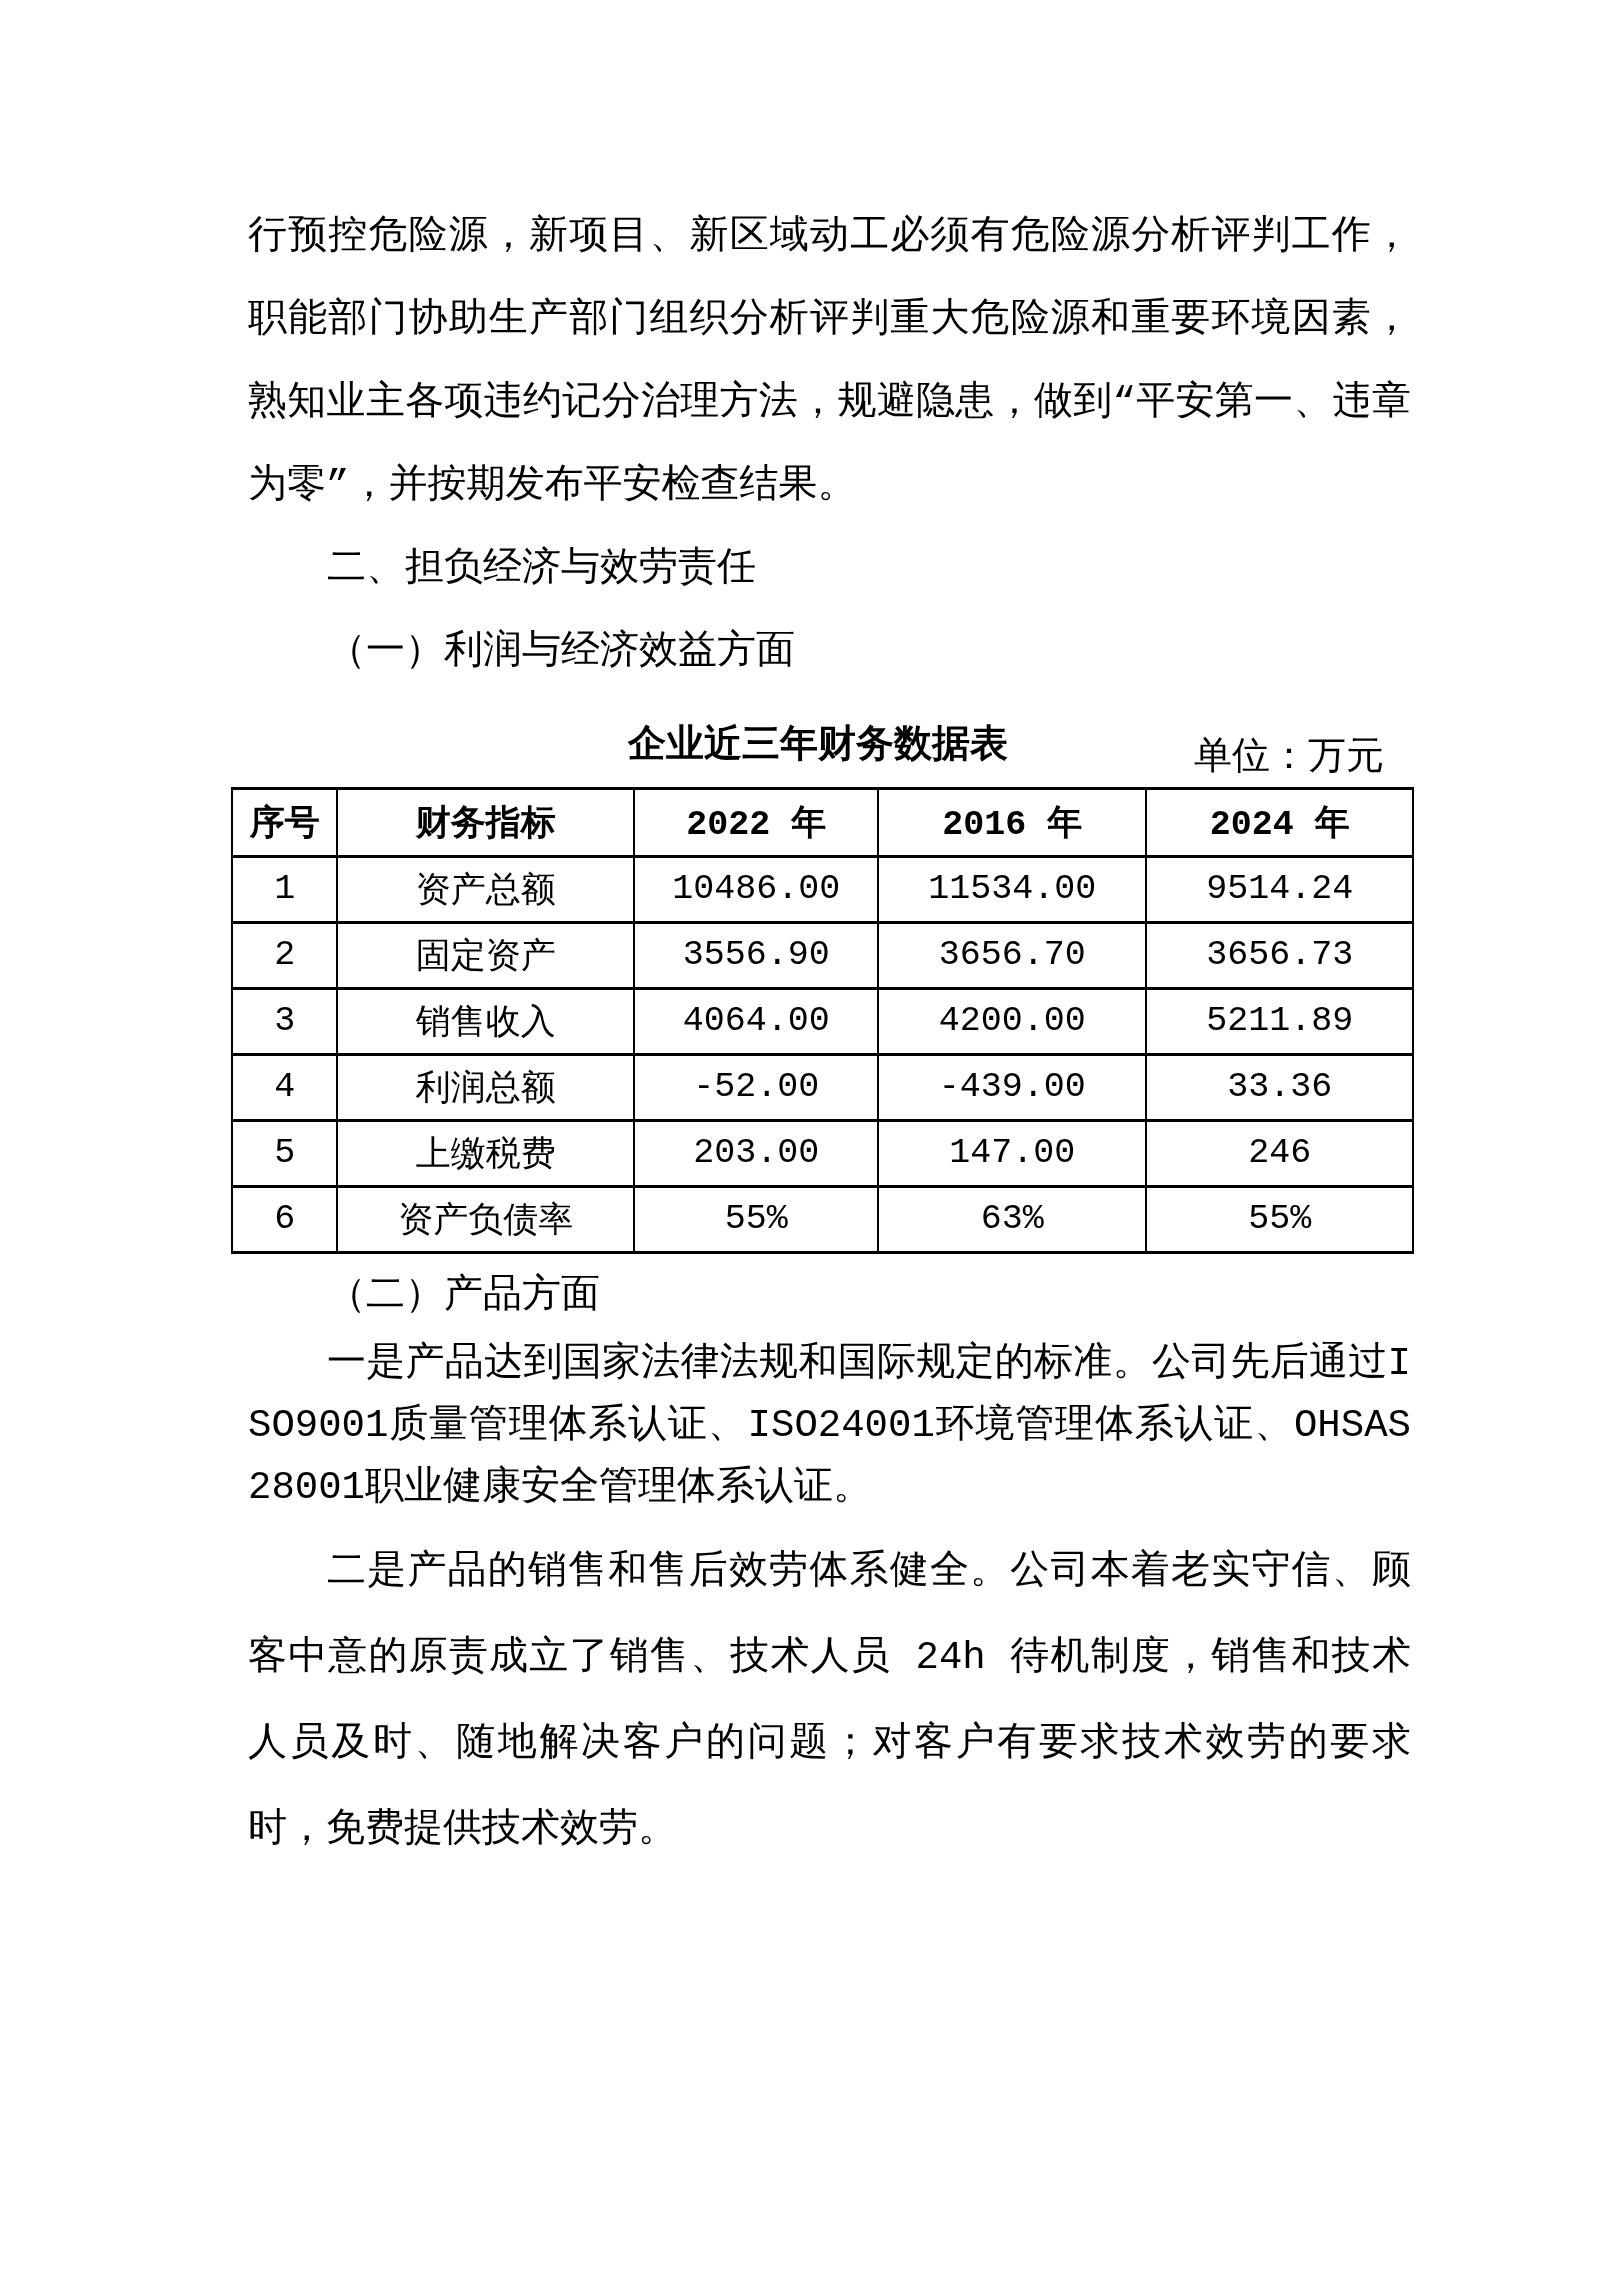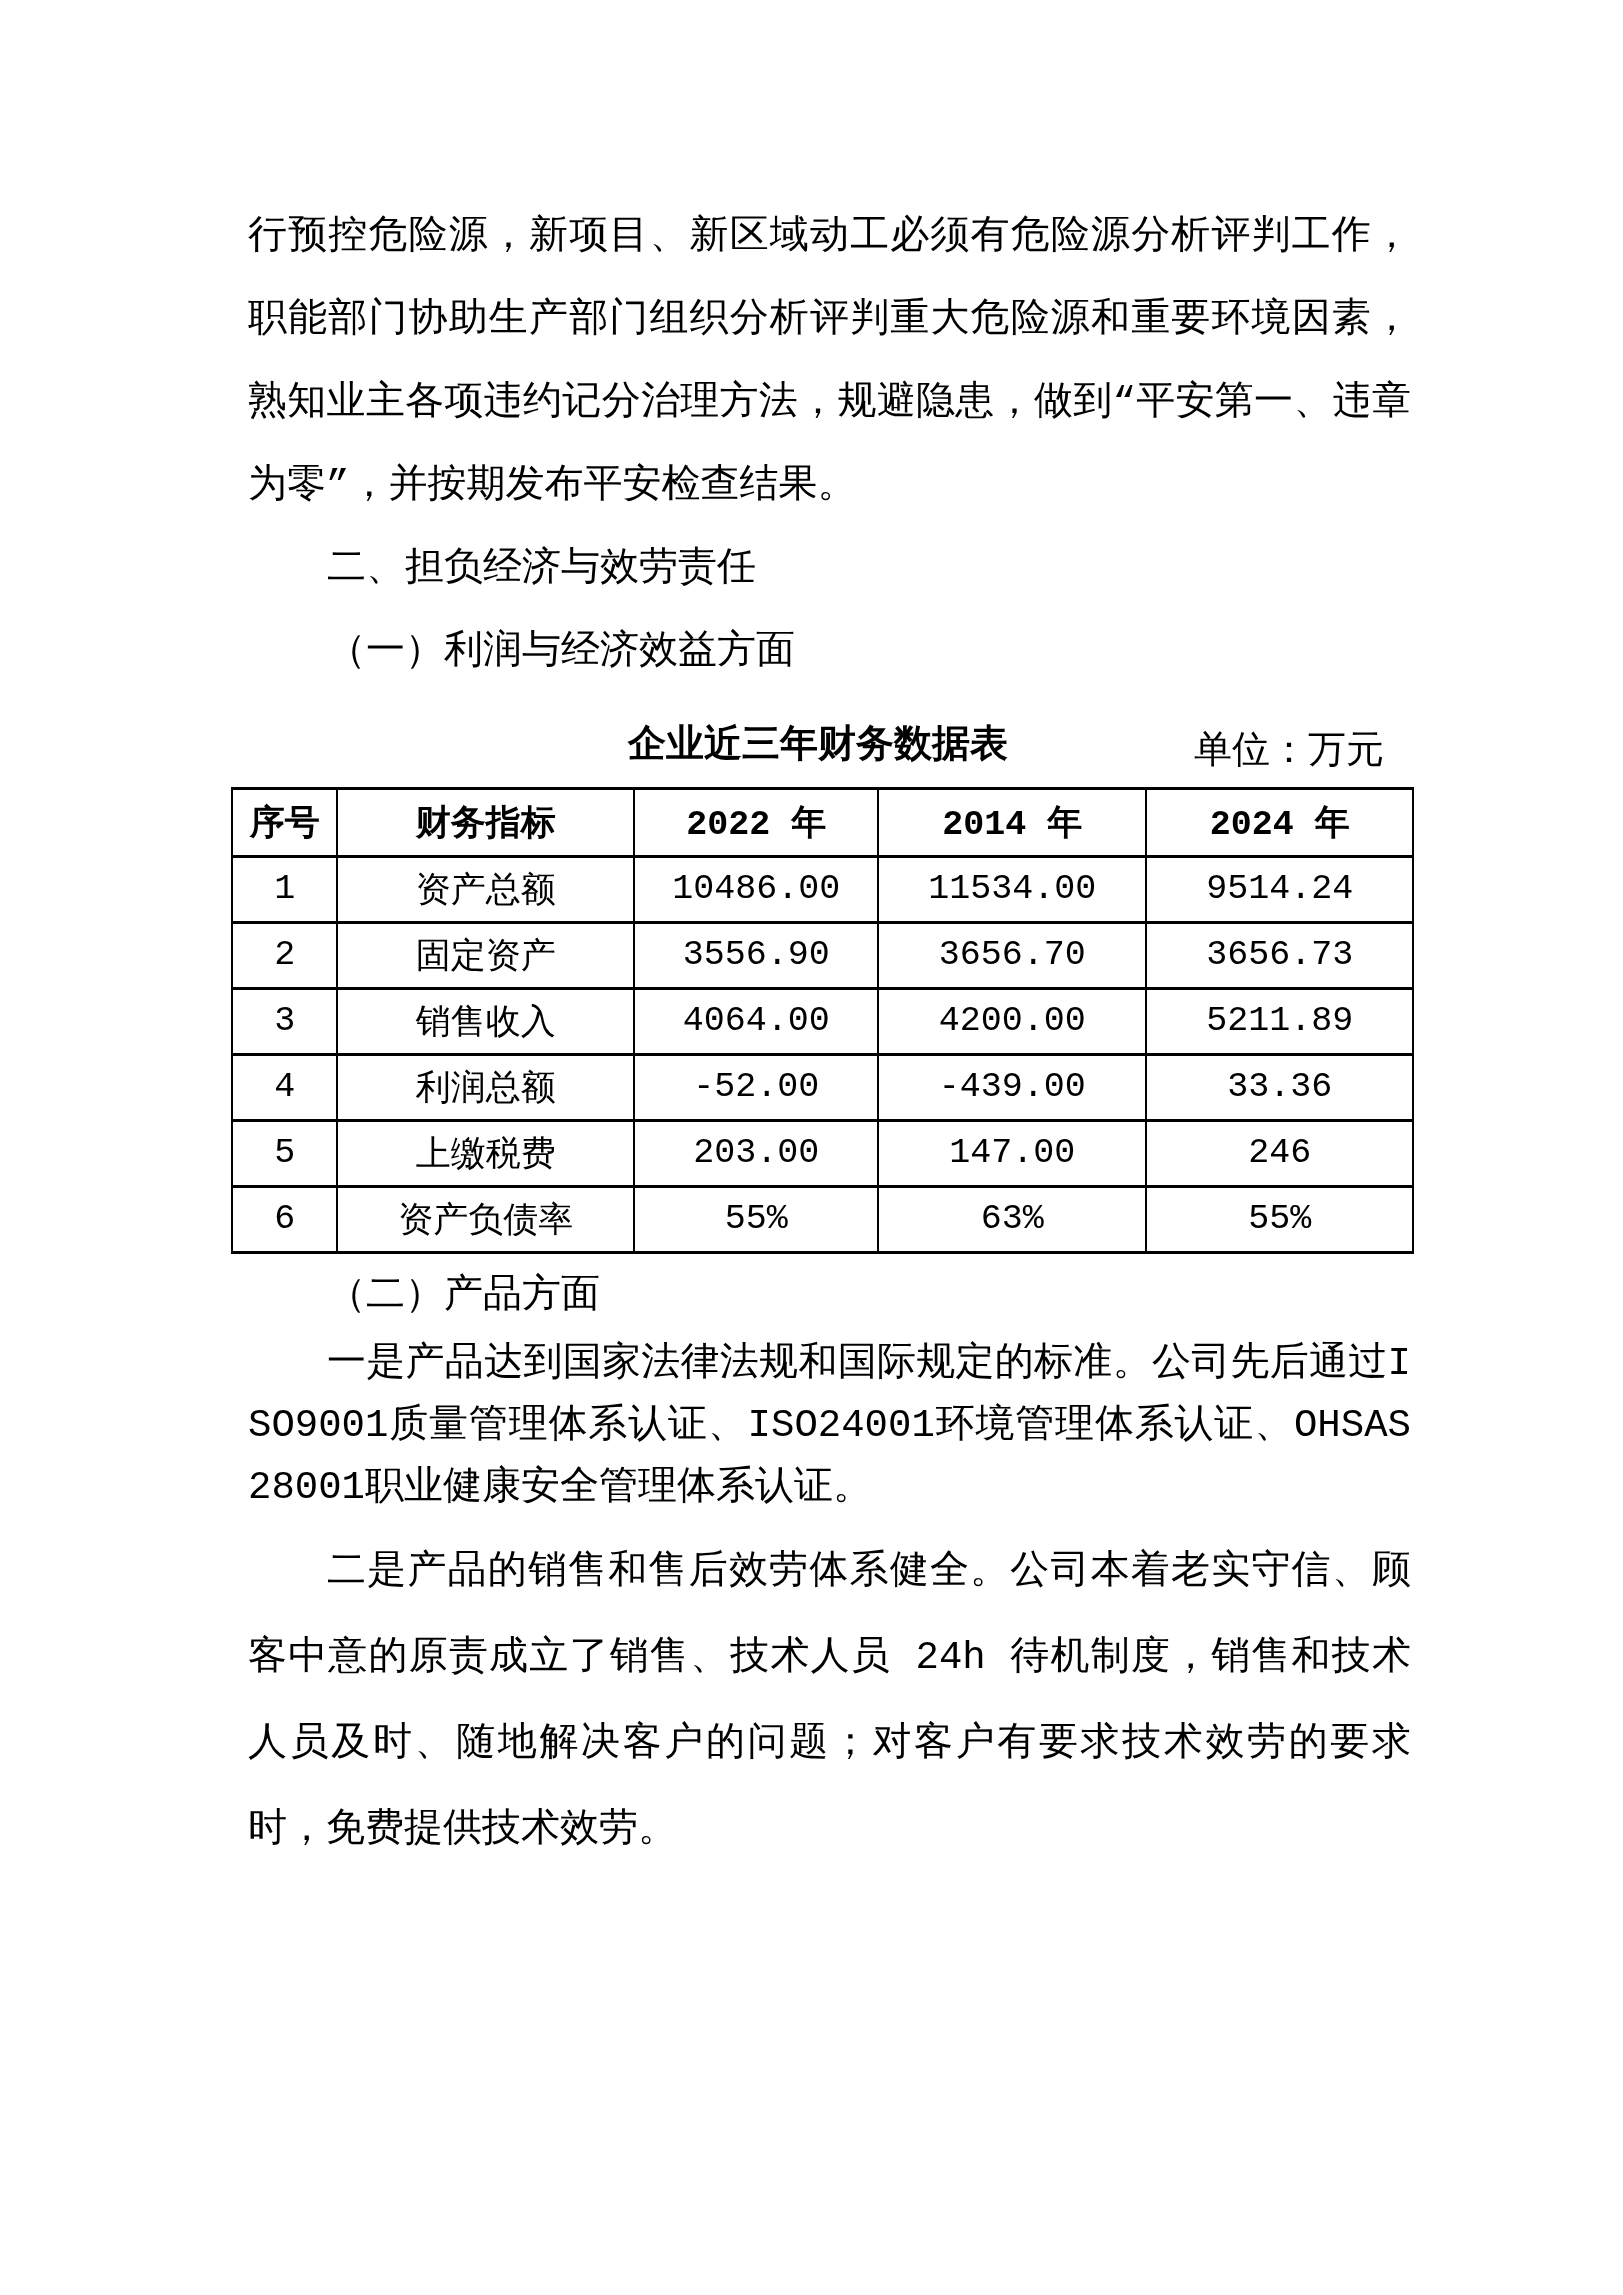--- a/index.html
+++ b/index.html
@@ -37,21 +37,21 @@
   .caption-title {
     position: absolute;
     left: 50%;
     transform: translateX(-53%);
     font-weight: bold;
     white-space: nowrap;
   }
   .caption-unit {
     position: absolute;
     right: 27px;
-    top: 6px;
+    top: 12px;
     white-space: nowrap;
   }
 
   table.finance {
     border-collapse: collapse;
     table-layout: fixed;
     width: 1181px;
     margin-left: -16.7px;
     margin-top: 0;
   }
@@ -98,21 +98,21 @@
           <col style="width: 297px;">
           <col style="width: 244px;">
           <col style="width: 268px;">
           <col style="width: 267px;">
         </colgroup>
       <thead>
         <tr>
             <th>序号</th>
             <th>财务指标</th>
             <th>2022 年</th>
-            <th>2014 年</th>
+            <th>2016 年</th>
             <th>2024 年</th>
           </tr>
       </thead>
       <tbody>
           <tr>
             <td>1</td>
             <td>资产总额</td>
             <td>10486.00</td>
             <td>11534.00</td>
             <td>9514.24</td>

